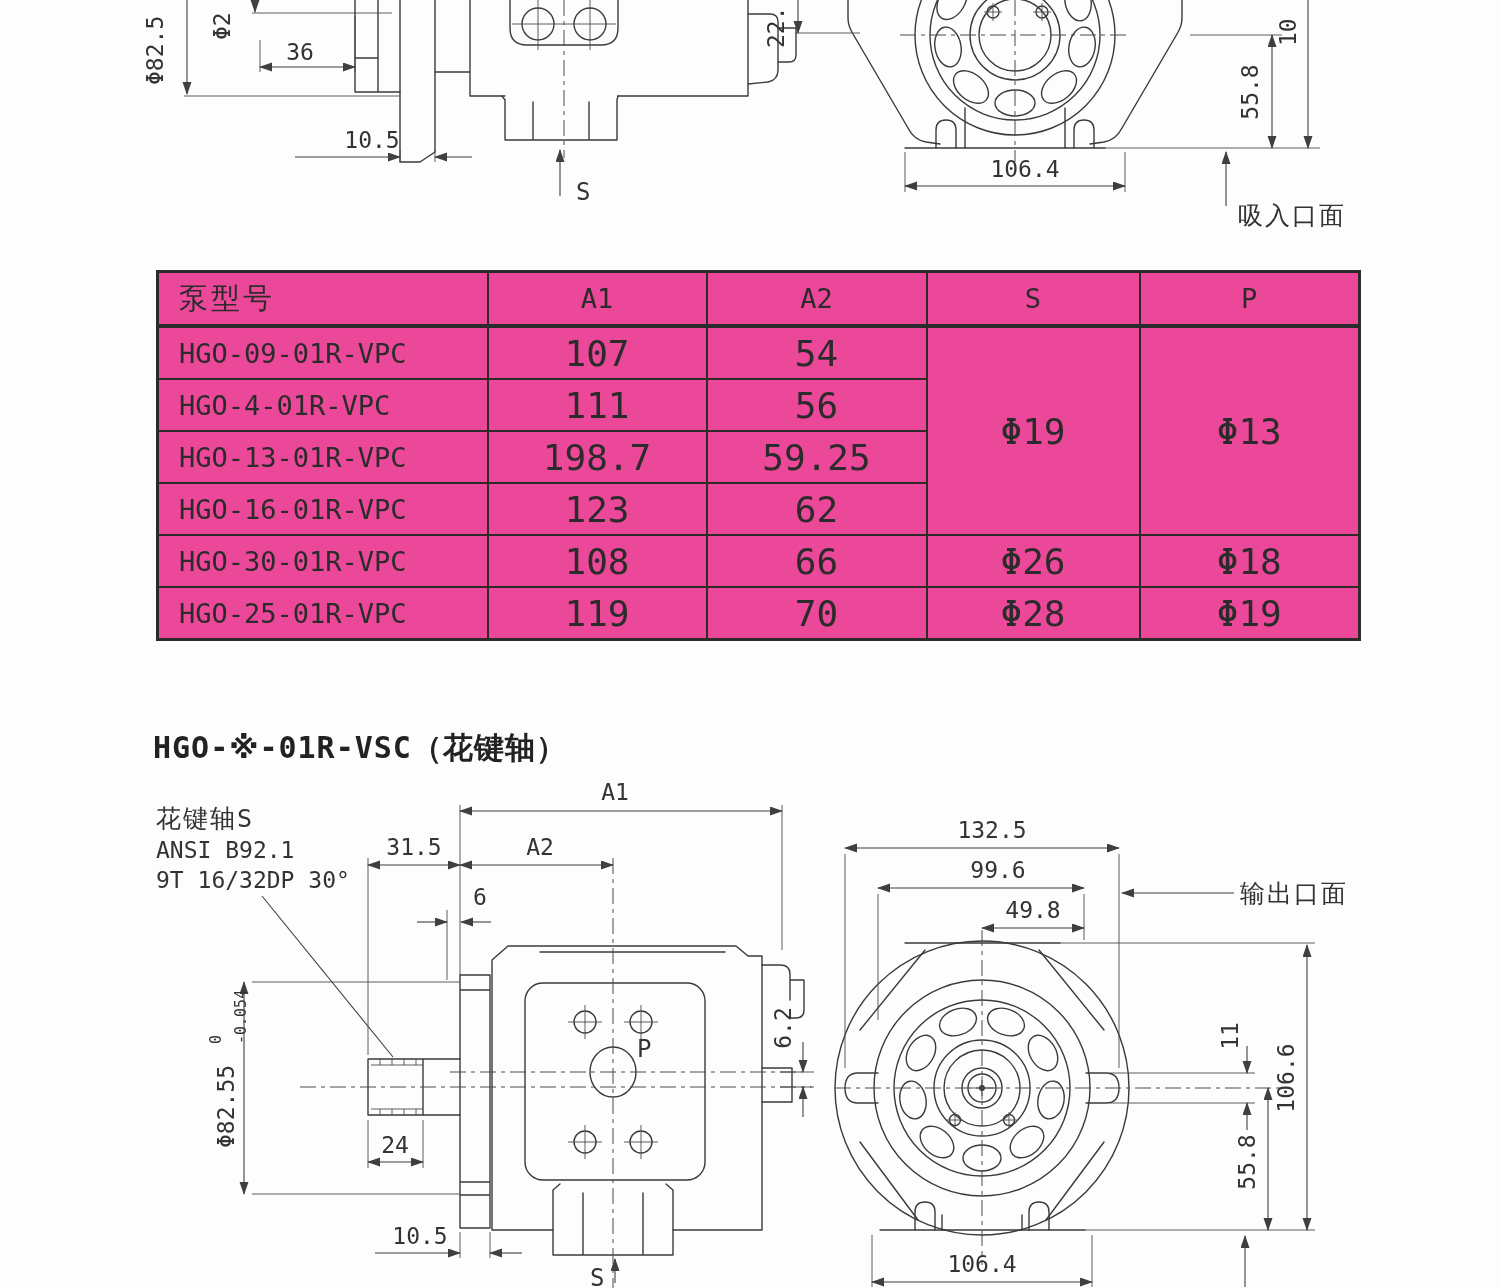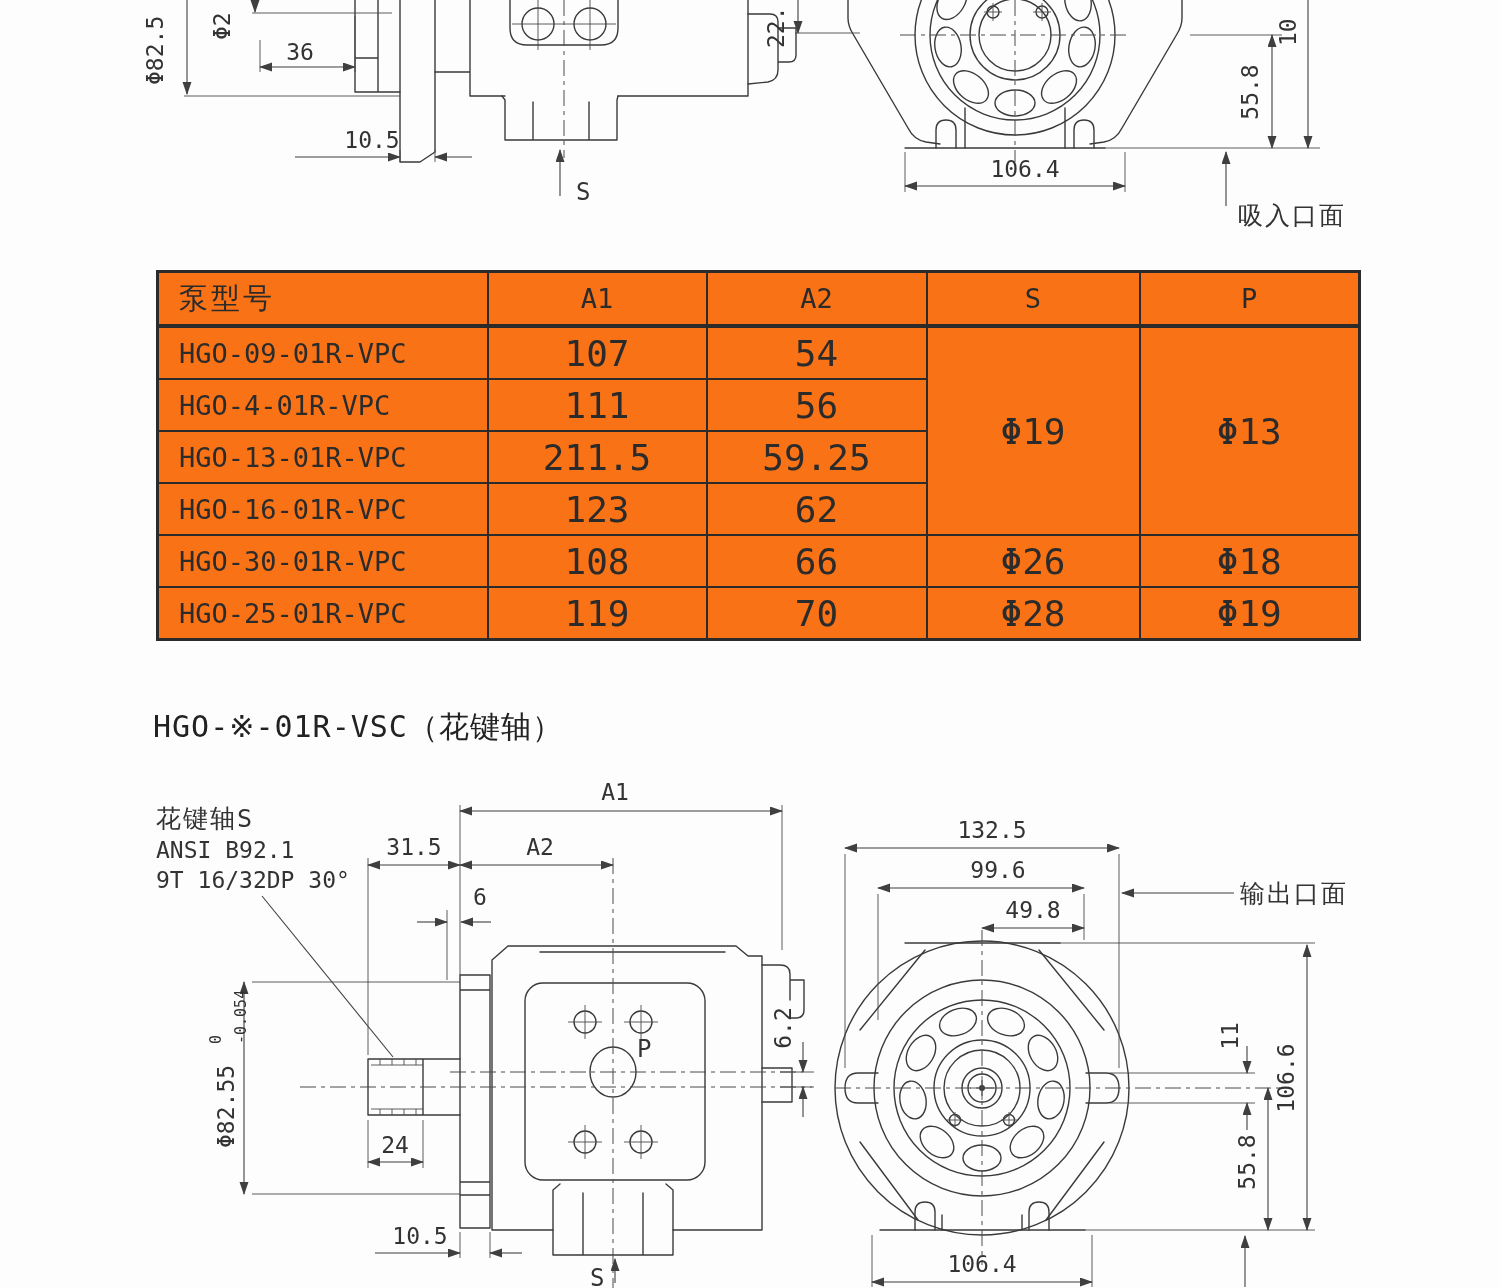--- a/index.html
+++ b/index.html
@@ -8,31 +8,31 @@
   svg{position:absolute;overflow:hidden;}
   svg text{font-family:"DejaVu Sans Mono","DejaVu Sans",sans-serif;fill:#333;font-size:23px;}
   svg text.cn{font-size:25px;letter-spacing:2px;}
   svg text.sm{font-size:15px;}
   svg text.port{font-size:24px;}
   .ol{stroke:#3a3a3a;stroke-width:1.4;fill:none;stroke-linecap:round;stroke-linejoin:round;}
   .thin{stroke:#4a4a4a;stroke-width:0.9;fill:none;}
   .dim{stroke:#3f3f3f;stroke-width:1.1;fill:none;}
   .cl{stroke:#4a4a4a;stroke-width:1;fill:none;stroke-dasharray:16 5 4 5;}
   #spec-table{position:absolute;left:156px;top:270px;border-collapse:collapse;table-layout:fixed;
-        background:#f97316;}
+        background:#ec4899;}
   #spec-table td,#spec-table th{border:2px solid #2b2b2b;font-weight:normal;
         font-size:36px;text-align:center;padding:0;color:#2b2b2b;}
   #spec-table th{height:51px;font-size:27px;}
   #spec-table th.model,#spec-table td.model{text-align:left;padding-left:20px;font-size:27px;}
   #spec-table th.model{font-size:29px;letter-spacing:3px;}
   #spec-table td{height:50px;}
   #spec-table tr.hdr th{border-bottom:4px solid #2b2b2b;}
   #spec-table{border:3px solid #2b2b2b;}
-  #section-title{position:absolute;left:153px;top:707px;font-size:30px;color:#222;
-        letter-spacing:1px;}
+  #section-title{position:absolute;left:153px;top:728px;font-size:30px;color:#222;
+        letter-spacing:1px;font-weight:bold;}
 </style>
 </head>
 <body>
 
 <div id="page">
 
   <svg style="left:130px;top:0;" width="680" height="252" viewBox="0 0 680 252">
     <defs>
       <marker id="ar1" markerWidth="14" markerHeight="10" refX="12" refY="4.5" orient="auto-start-reverse" markerUnits="userSpaceOnUse">
         <path d="M0,0 L13,4.5 L0,9 z" fill="#3f3f3f"></path>
@@ -149,21 +149,21 @@
       <td rowspan="4">Φ19</td>
       <td rowspan="4">Φ13</td>
     </tr>
     <tr>
       <td class="model">HGO-4-01R-VPC</td>
       <td>111</td>
       <td>56</td>
     </tr>
     <tr>
       <td class="model">HGO-13-01R-VPC</td>
-      <td>211.5</td>
+      <td>198.7</td>
       <td>59.25</td>
     </tr>
     <tr>
       <td class="model">HGO-16-01R-VPC</td>
       <td>123</td>
       <td>62</td>
     </tr>
     <tr>
       <td class="model">HGO-30-01R-VPC</td>
       <td>108</td>

